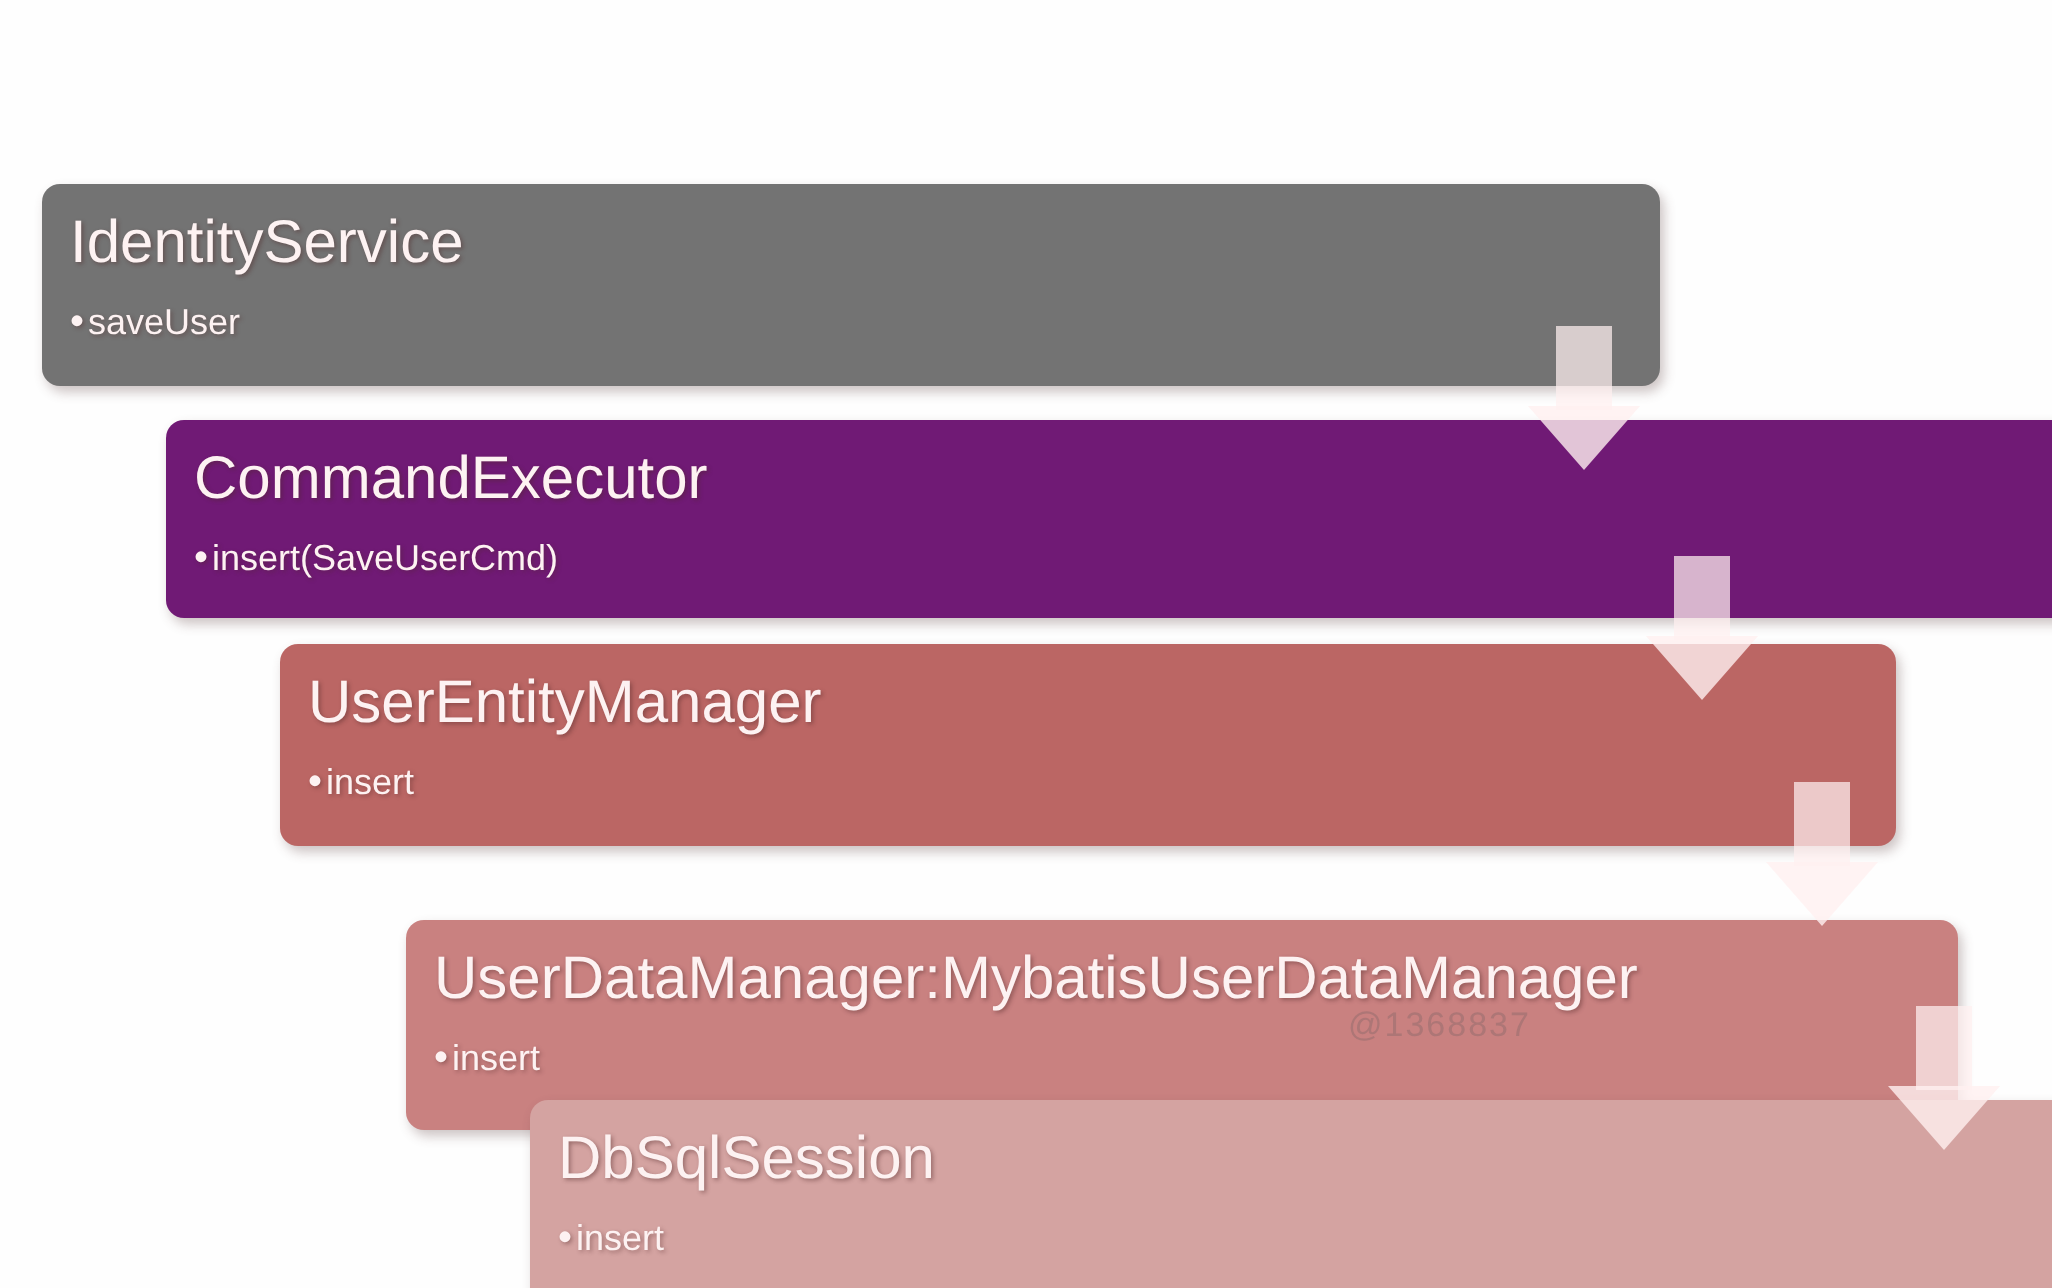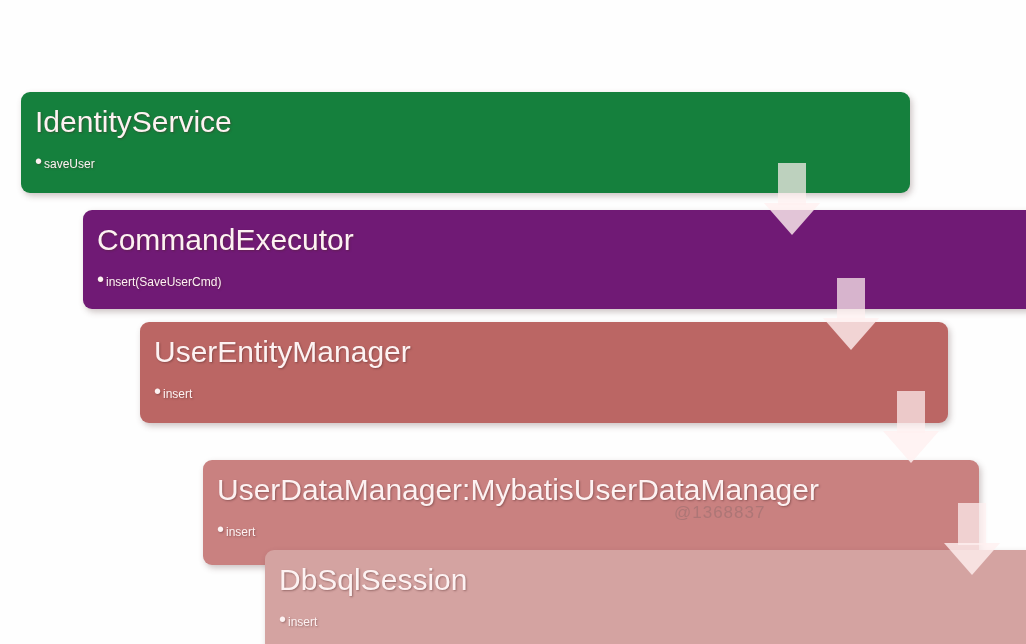--- a/index.html
+++ b/index.html
@@ -43,34 +43,34 @@
     overflow: hidden;
   }
   .stage-title {
     font-size: 30px;
     font-weight: normal;
     line-height: 36px;
     text-shadow: 1px 1px 2px rgba(80,40,40,0.45);
     white-space: nowrap;
   }
   .stage-bullet {
-    font-size: 12px;
+    font-size: 18px;
     line-height: 30px;
     margin-top: 6px;
     text-shadow: 1px 1px 2px rgba(80,40,40,0.40);
     white-space: nowrap;
   }
   .stage-bullet::before {
     content: "\2022";
     margin-right: 2px;
     font-size: 20px;
   }
 
   
-  #box-0 { left: 21px;  top: 92px;  width: 889px; height: 101px; background: #15803d; }
+  #box-0 { left: 21px;  top: 92px;  width: 809px; height: 101px; background: #737373; }
   #box-1 { left: 83px;  top: 210px; width: 974px; height: 99px;  background: #701a75; }
   #box-2 { left: 140px; top: 322px; width: 808px; height: 101px; background: #bb6664; }
   #box-3 { left: 203px; top: 435px; width: 776px; height: 105px; background: #c98180; margin-top: 25px; }
   #box-4 { left: 265px; top: 550px; width: 776px; height: 105px; background: #d4a3a1; }
 
   
   .flow-arrow {
     position: absolute;
     width: 56px;
     height: 72px;

